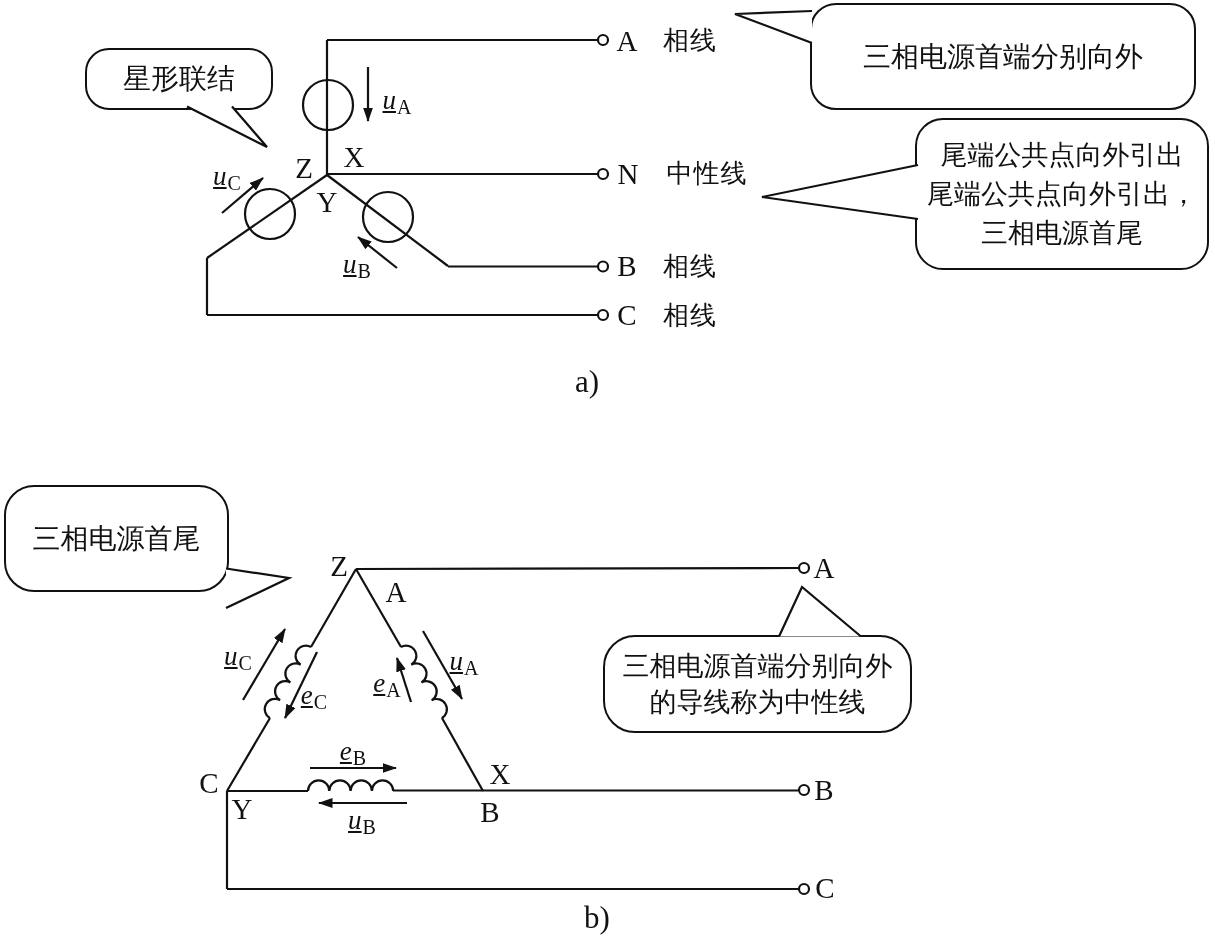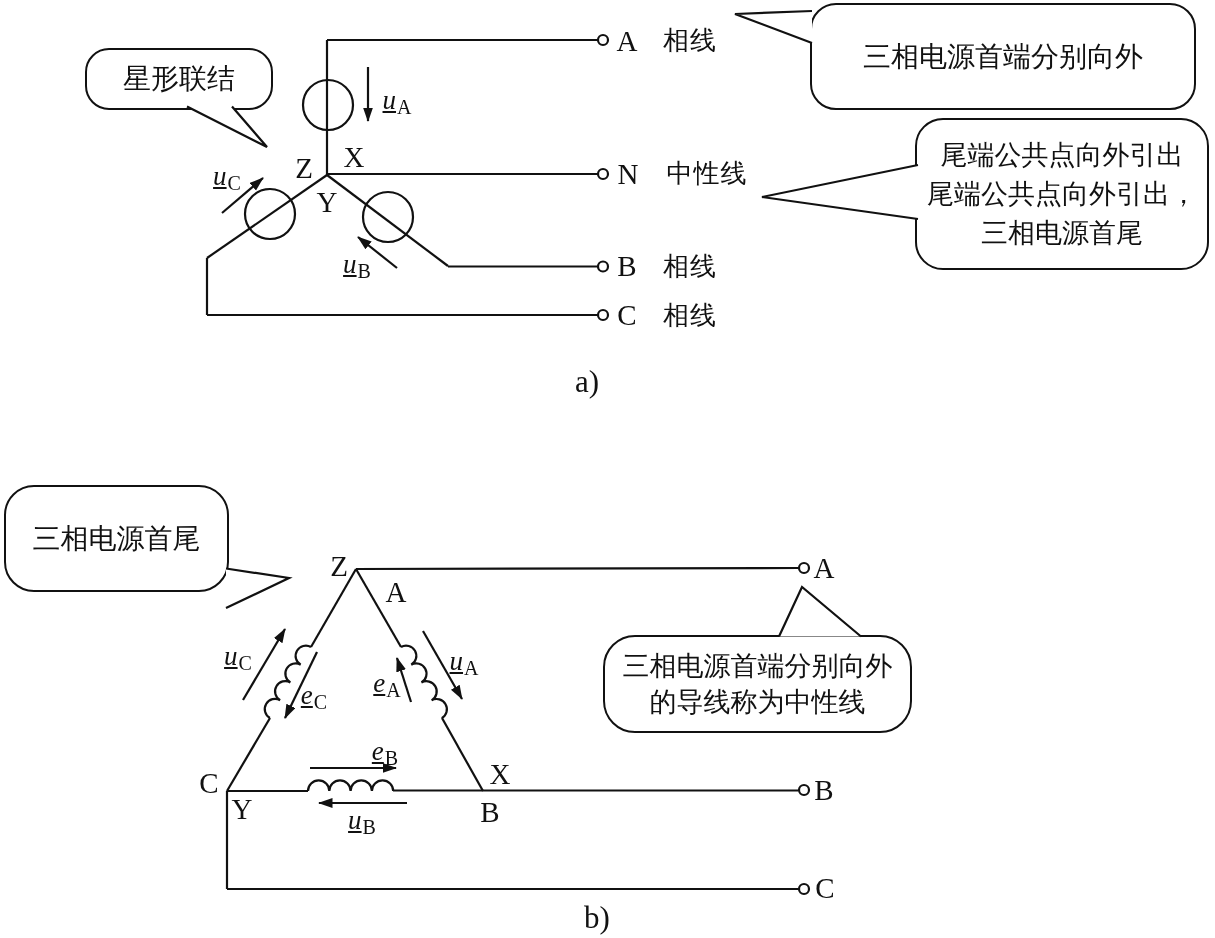--- a/index.html
+++ b/index.html
@@ -145,18 +145,18 @@
   <div class="lbl letter" style="left:490px;top:812px;">B</div>
 
   <div class="lbl letter" style="left:824px;top:568px;">A</div>
   <div class="lbl letter" style="left:824px;top:790px;">B</div>
   <div class="lbl letter" style="left:825px;top:888px;">C</div>
 
   <div class="lbl math" style="left:238px;top:658px;"><span>u</span><span class="sub">C</span></div>
   <div class="lbl math" style="left:306px;top:697px;margin-left:8px;"><span>e</span><span class="sub">C</span></div>
   <div class="lbl math" style="left:387px;top:685px;text-align:right;"><span>e</span><span class="sub">A</span></div>
   <div class="lbl math" style="left:464px;top:663px;"><span>u</span><span class="sub">A</span></div>
-  <div class="lbl math" style="left:353px;top:753px;margin-left:32px;"><span>e</span><span class="sub">B</span></div>
+  <div class="lbl math" style="left:353px;top:753px;"><span>e</span><span class="sub">B</span></div>
   <div class="lbl math" style="left:362px;top:822px;"><span>u</span><span class="sub">B</span></div>
 
   <div class="lbl cap" style="left:597px;top:918px;">b)</div>
 
 </div>
 
 </body></html>

